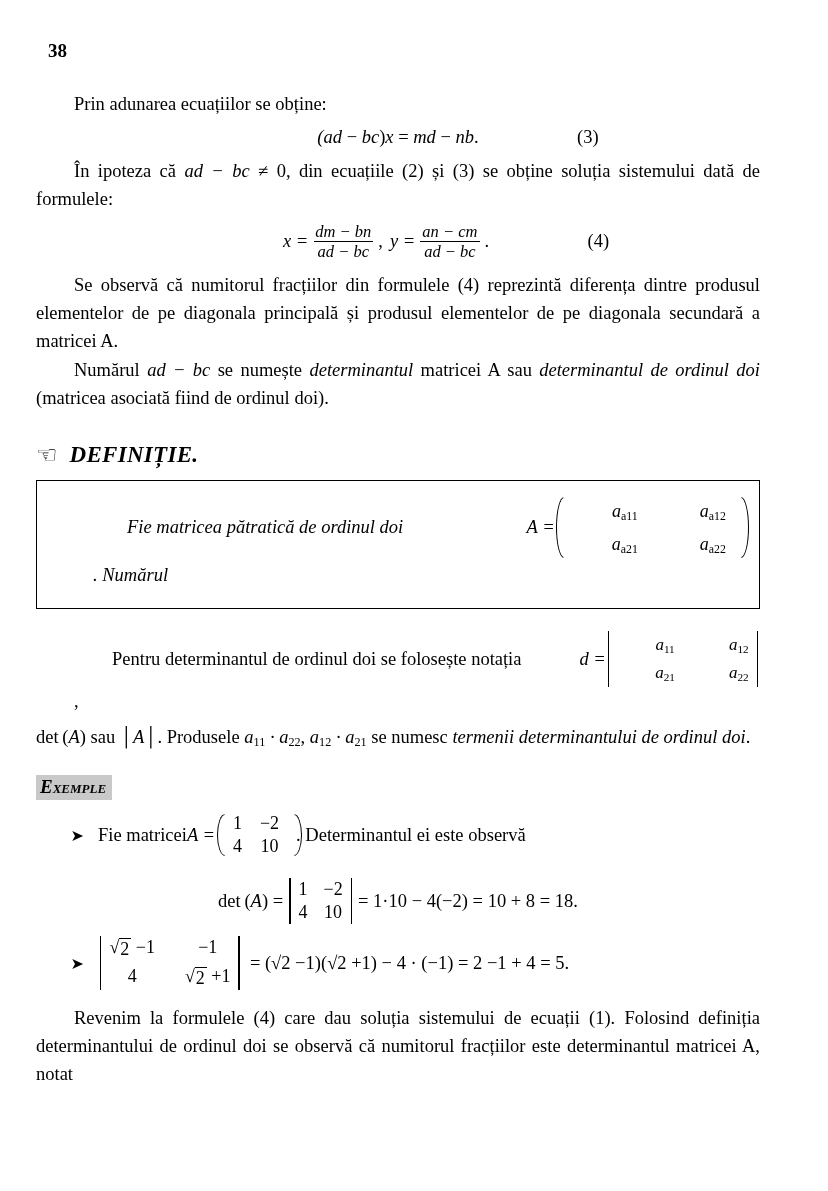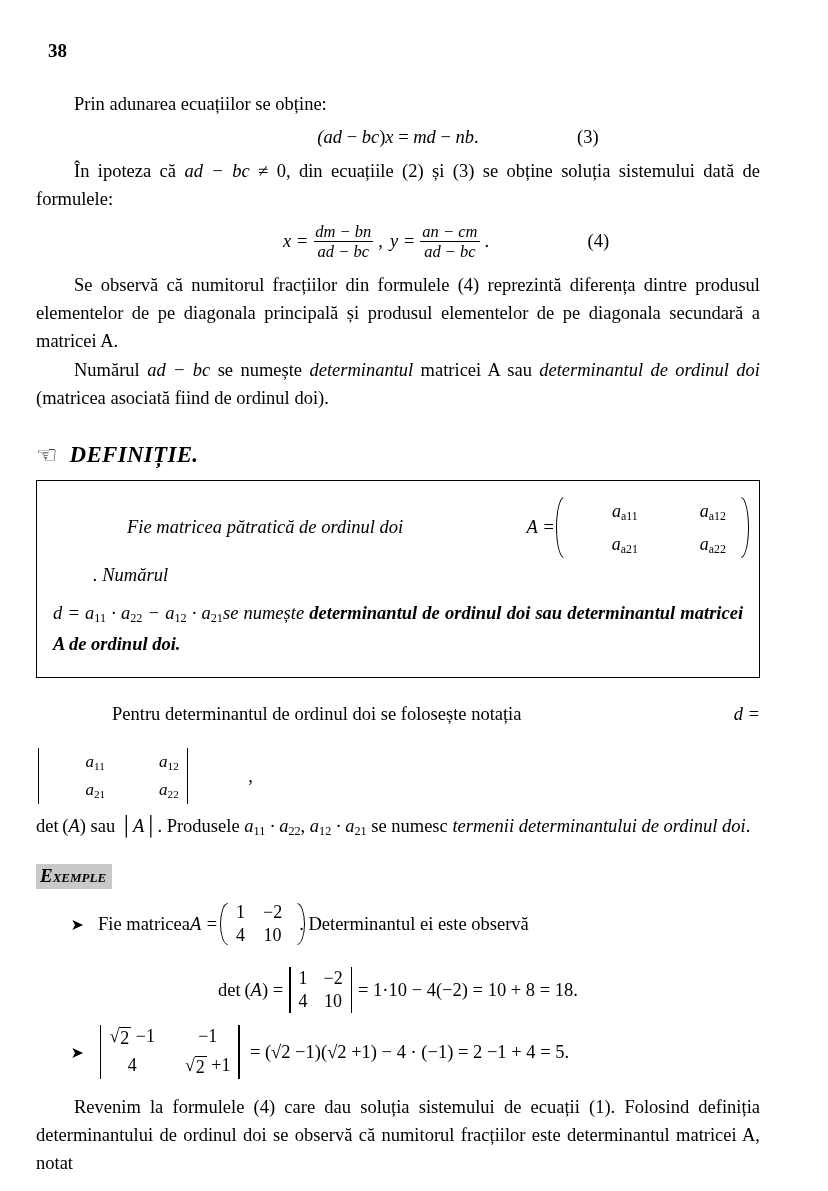--- a/index.html
+++ b/index.html
@@ -257,26 +257,23 @@
           <span class="mgrid">
             <span>a<span class="sub" style="font-style:normal">a11</span></span>
             <span>a<span class="sub" style="font-style:normal">a12</span></span>
             <span>a<span class="sub" style="font-style:normal">a21</span></span>
             <span>a<span class="sub" style="font-style:normal">a22</span></span>
           </span>
           <span class="paren right"></span>
         </span>
         <span>. Numărul</span>
       </p>
-      <p style="margin-top:6px;">
-        <span class="m">d = a<span class="sub" style="font-style:normal">11</span> · a<span class="sub" style="font-style:normal">22</span> − a<span class="sub" style="font-style:normal">12</span> · a<span class="sub" style="font-style:normal">21</span></span><span>se numește </span><span class="bold">determinantul de ordinul doi sau determinantul matricei A de ordinul doi.</span>
-      </p>
-    </div>
-
-    <p class="indent" style="margin-top:22px; display:flex; align-items:center; flex-wrap:wrap;gap:20px;">
+    </div>
+
+    <p class="indent" style="margin-top:22px; display:flex; align-items:center; flex-wrap:wrap;">
       <span style="flex:1 1 auto; min-width:0; text-align:justify;"><span style="display:inline-block;width:38px;"></span><span>Pentru determinantul de ordinul doi se folosește notația </span></span>
       <span class="m">d =</span>
       <span class="bars">
         <span class="bar"></span>
         <span class="mgrid tight" style="font-size:17px;">
           <span>a<span class="sub" style="font-style:normal">11</span></span>
           <span>a<span class="sub" style="font-style:normal">12</span></span>
           <span>a<span class="sub" style="font-style:normal">21</span></span>
           <span>a<span class="sub" style="font-style:normal">22</span></span>
         </span>
@@ -289,21 +286,21 @@
       <span>det (<span class="m">A</span>) sau </span><span>│<span class="m">A</span>│</span><span>. Produsele </span><span class="m">a<span class="sub" style="font-style:normal">11</span> · a<span class="sub" style="font-style:normal">22</span></span><span>, </span><span class="m">a<span class="sub" style="font-style:normal">12</span> · a<span class="sub" style="font-style:normal">21</span></span><span> se numesc </span><i>termenii determinantului de ordinul doi</i><span>.</span>
     </p>
 
     <div>
       <span class="exemple">Exemple</span>
     </div>
 
     <div class="bullet-row">
       <span class="arrow">➤</span>
       <span style="display:flex; align-items:center;">
-        <span>Fie matricea </span>
+        <span>Fie matricei </span>
         <span class="m" style="margin-right:1px;">A =</span>
         <span class="matrix">
           <span class="paren left"></span>
           <span class="mgrid" style="font-style:normal; column-gap:18px;">
             <span>1</span>
             <span>−2</span>
             <span>4</span>
             <span>10</span>
           </span>
           <span class="paren right"></span>

